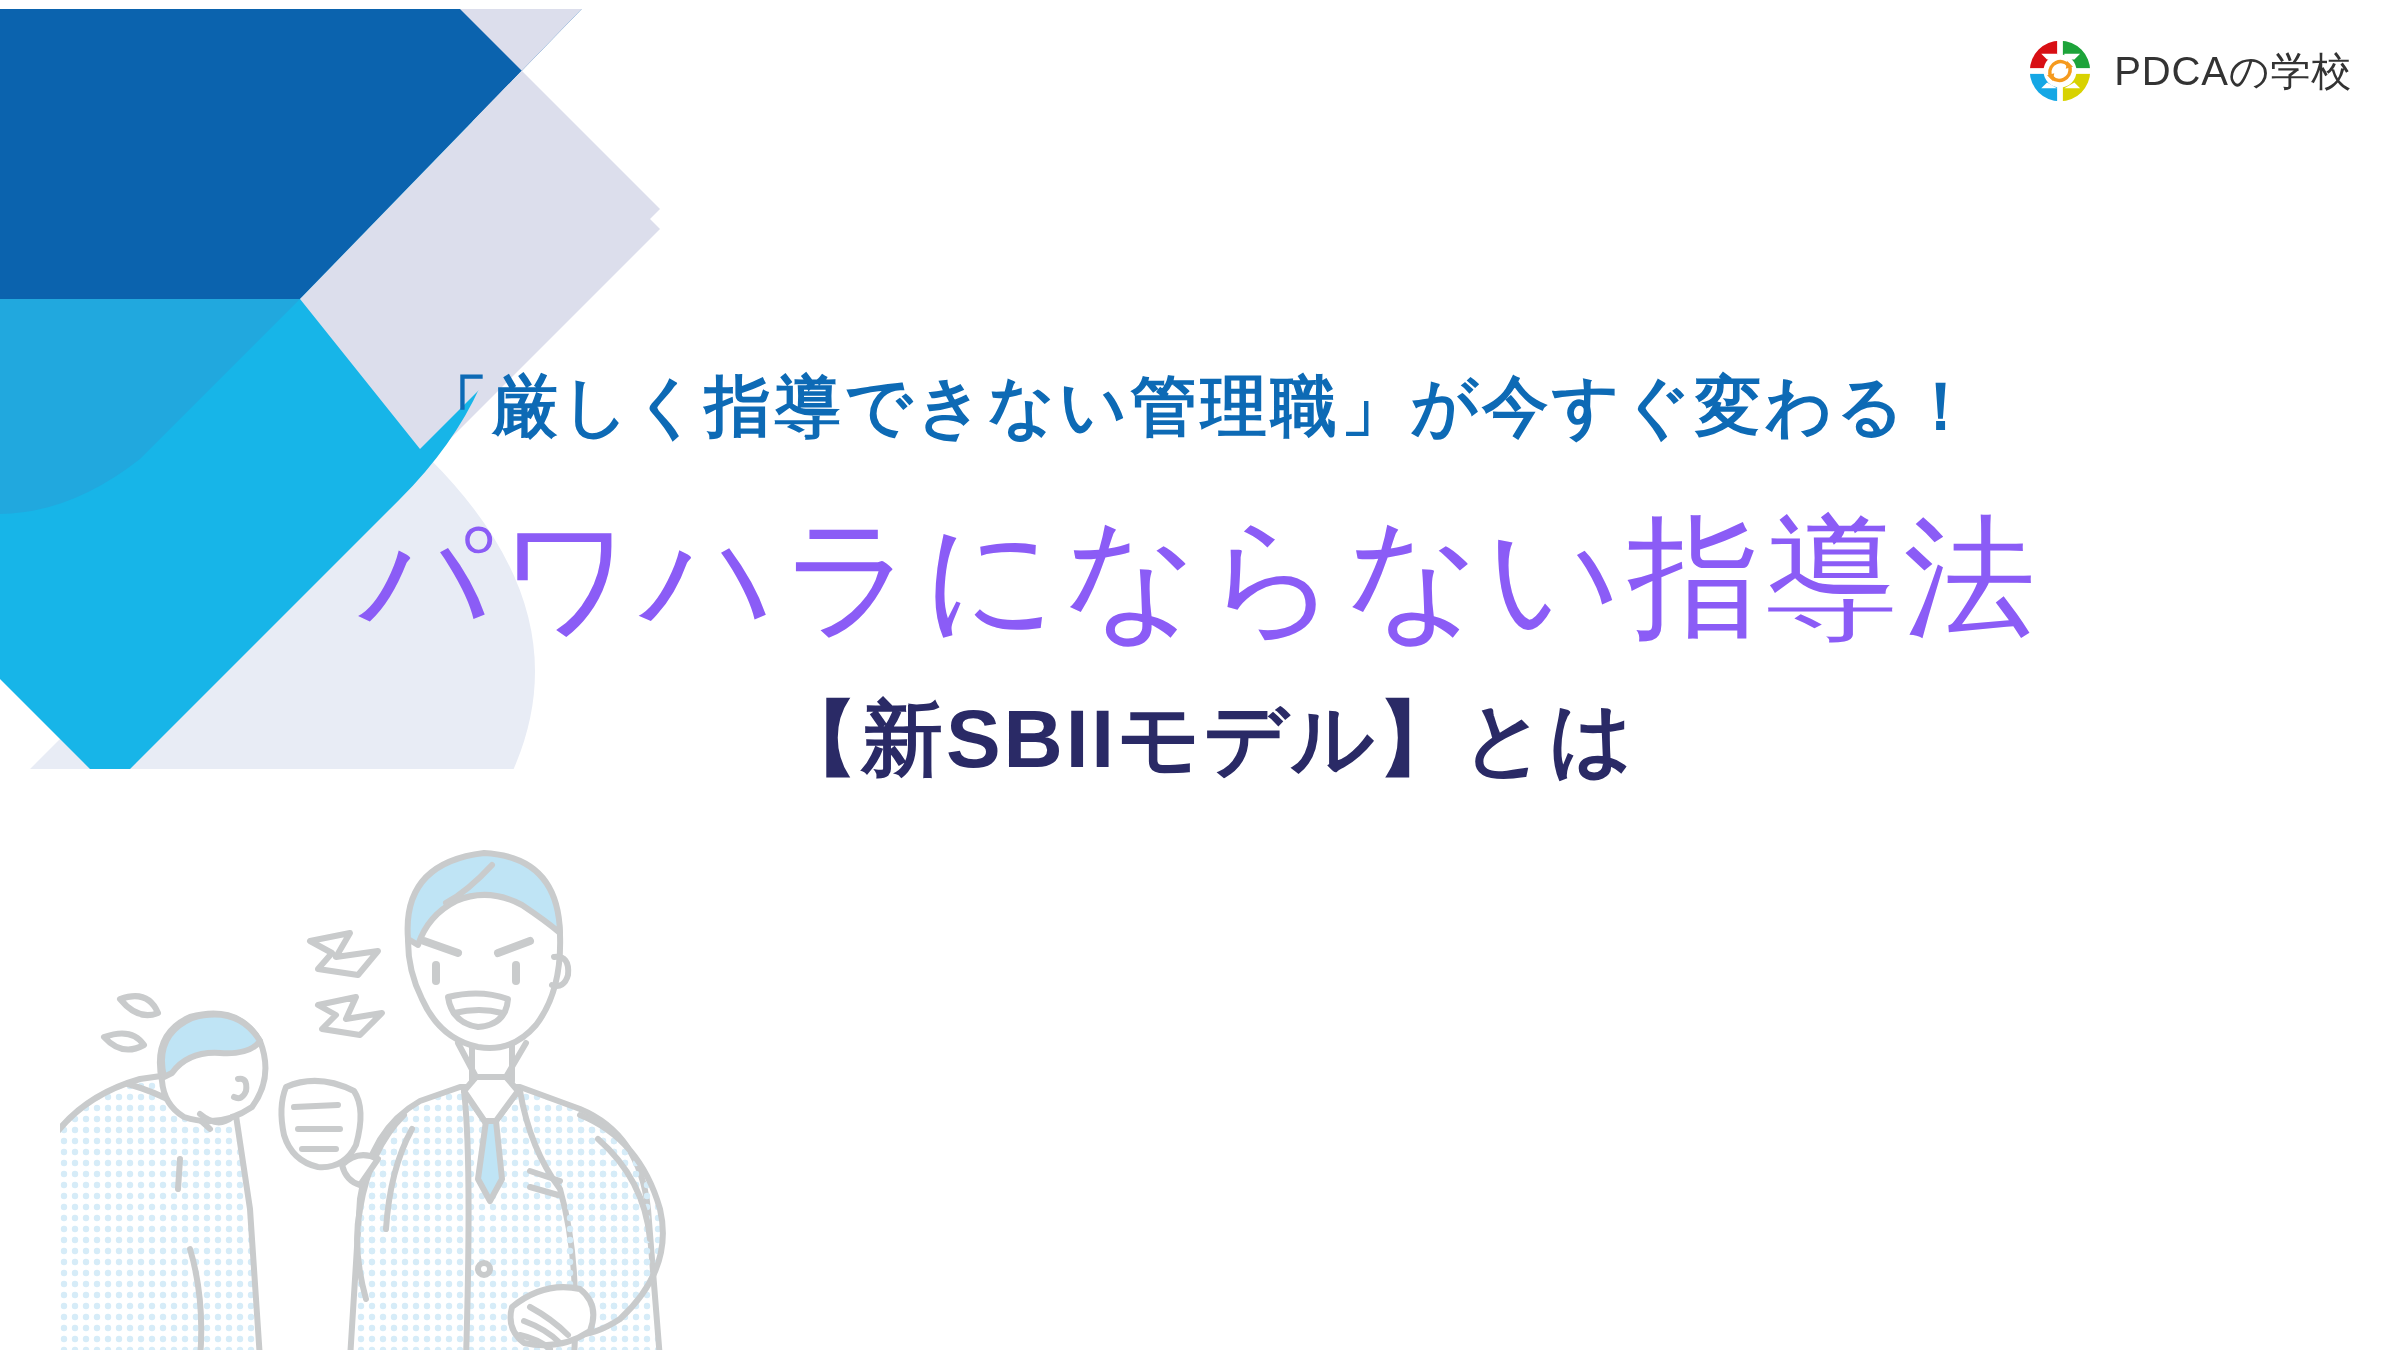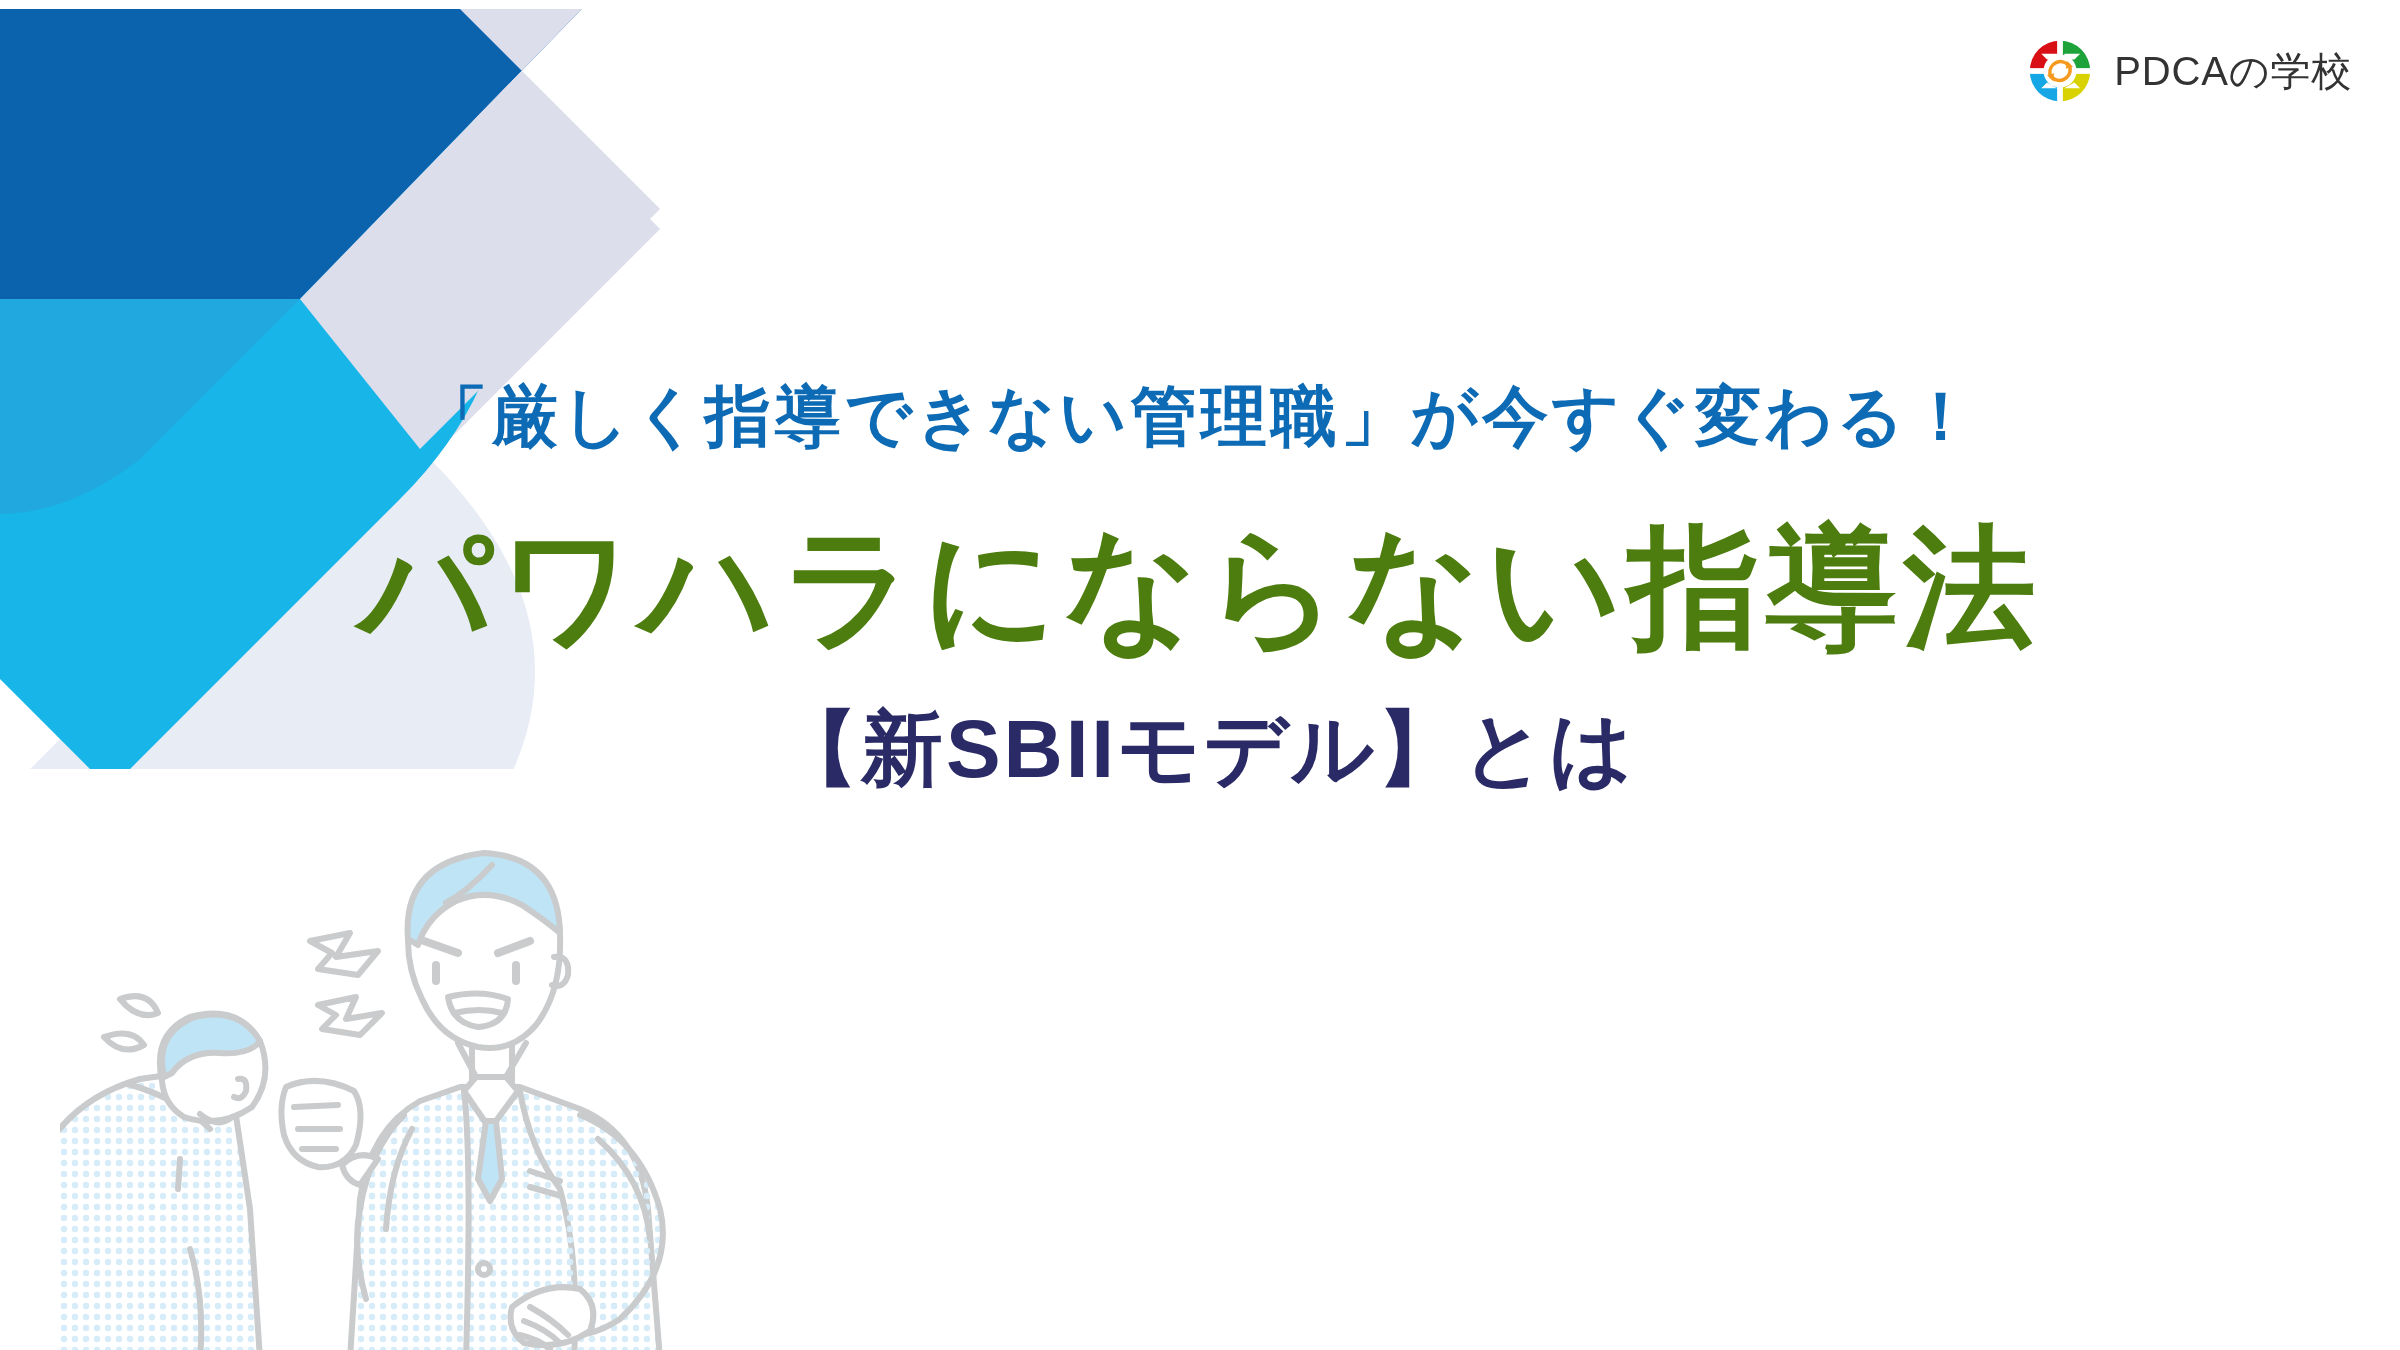--- a/index.html
+++ b/index.html
@@ -52,36 +52,36 @@
     font-weight: 400;
     white-space: nowrap;
     line-height: 1;
   }
 
   
   .headline {
     position: absolute;
     left: 0;
     right: 0;
-    top: 368px;
+    top: 358px;
     text-align: center;
   }
   .subtitle {
     font-size: 66px;
     font-weight: 700;
     color: #0d6ab5;
     letter-spacing: 0.06em;
     line-height: 1.2;
     white-space: nowrap;
   }
   .main-title {
     margin-top: 54px;
     font-size: 132px;
-    font-weight: 700;
-    color: #4d7c0f;
+    font-weight: 400;
+    color: #8b5cf6;
     letter-spacing: 0.045em;
     line-height: 1.18;
     white-space: nowrap;
   }
   .sub-line {
     margin-top: 34px;
     font-size: 82px;
     font-weight: 700;
     color: #2a2a66;
     letter-spacing: 0.035em;

